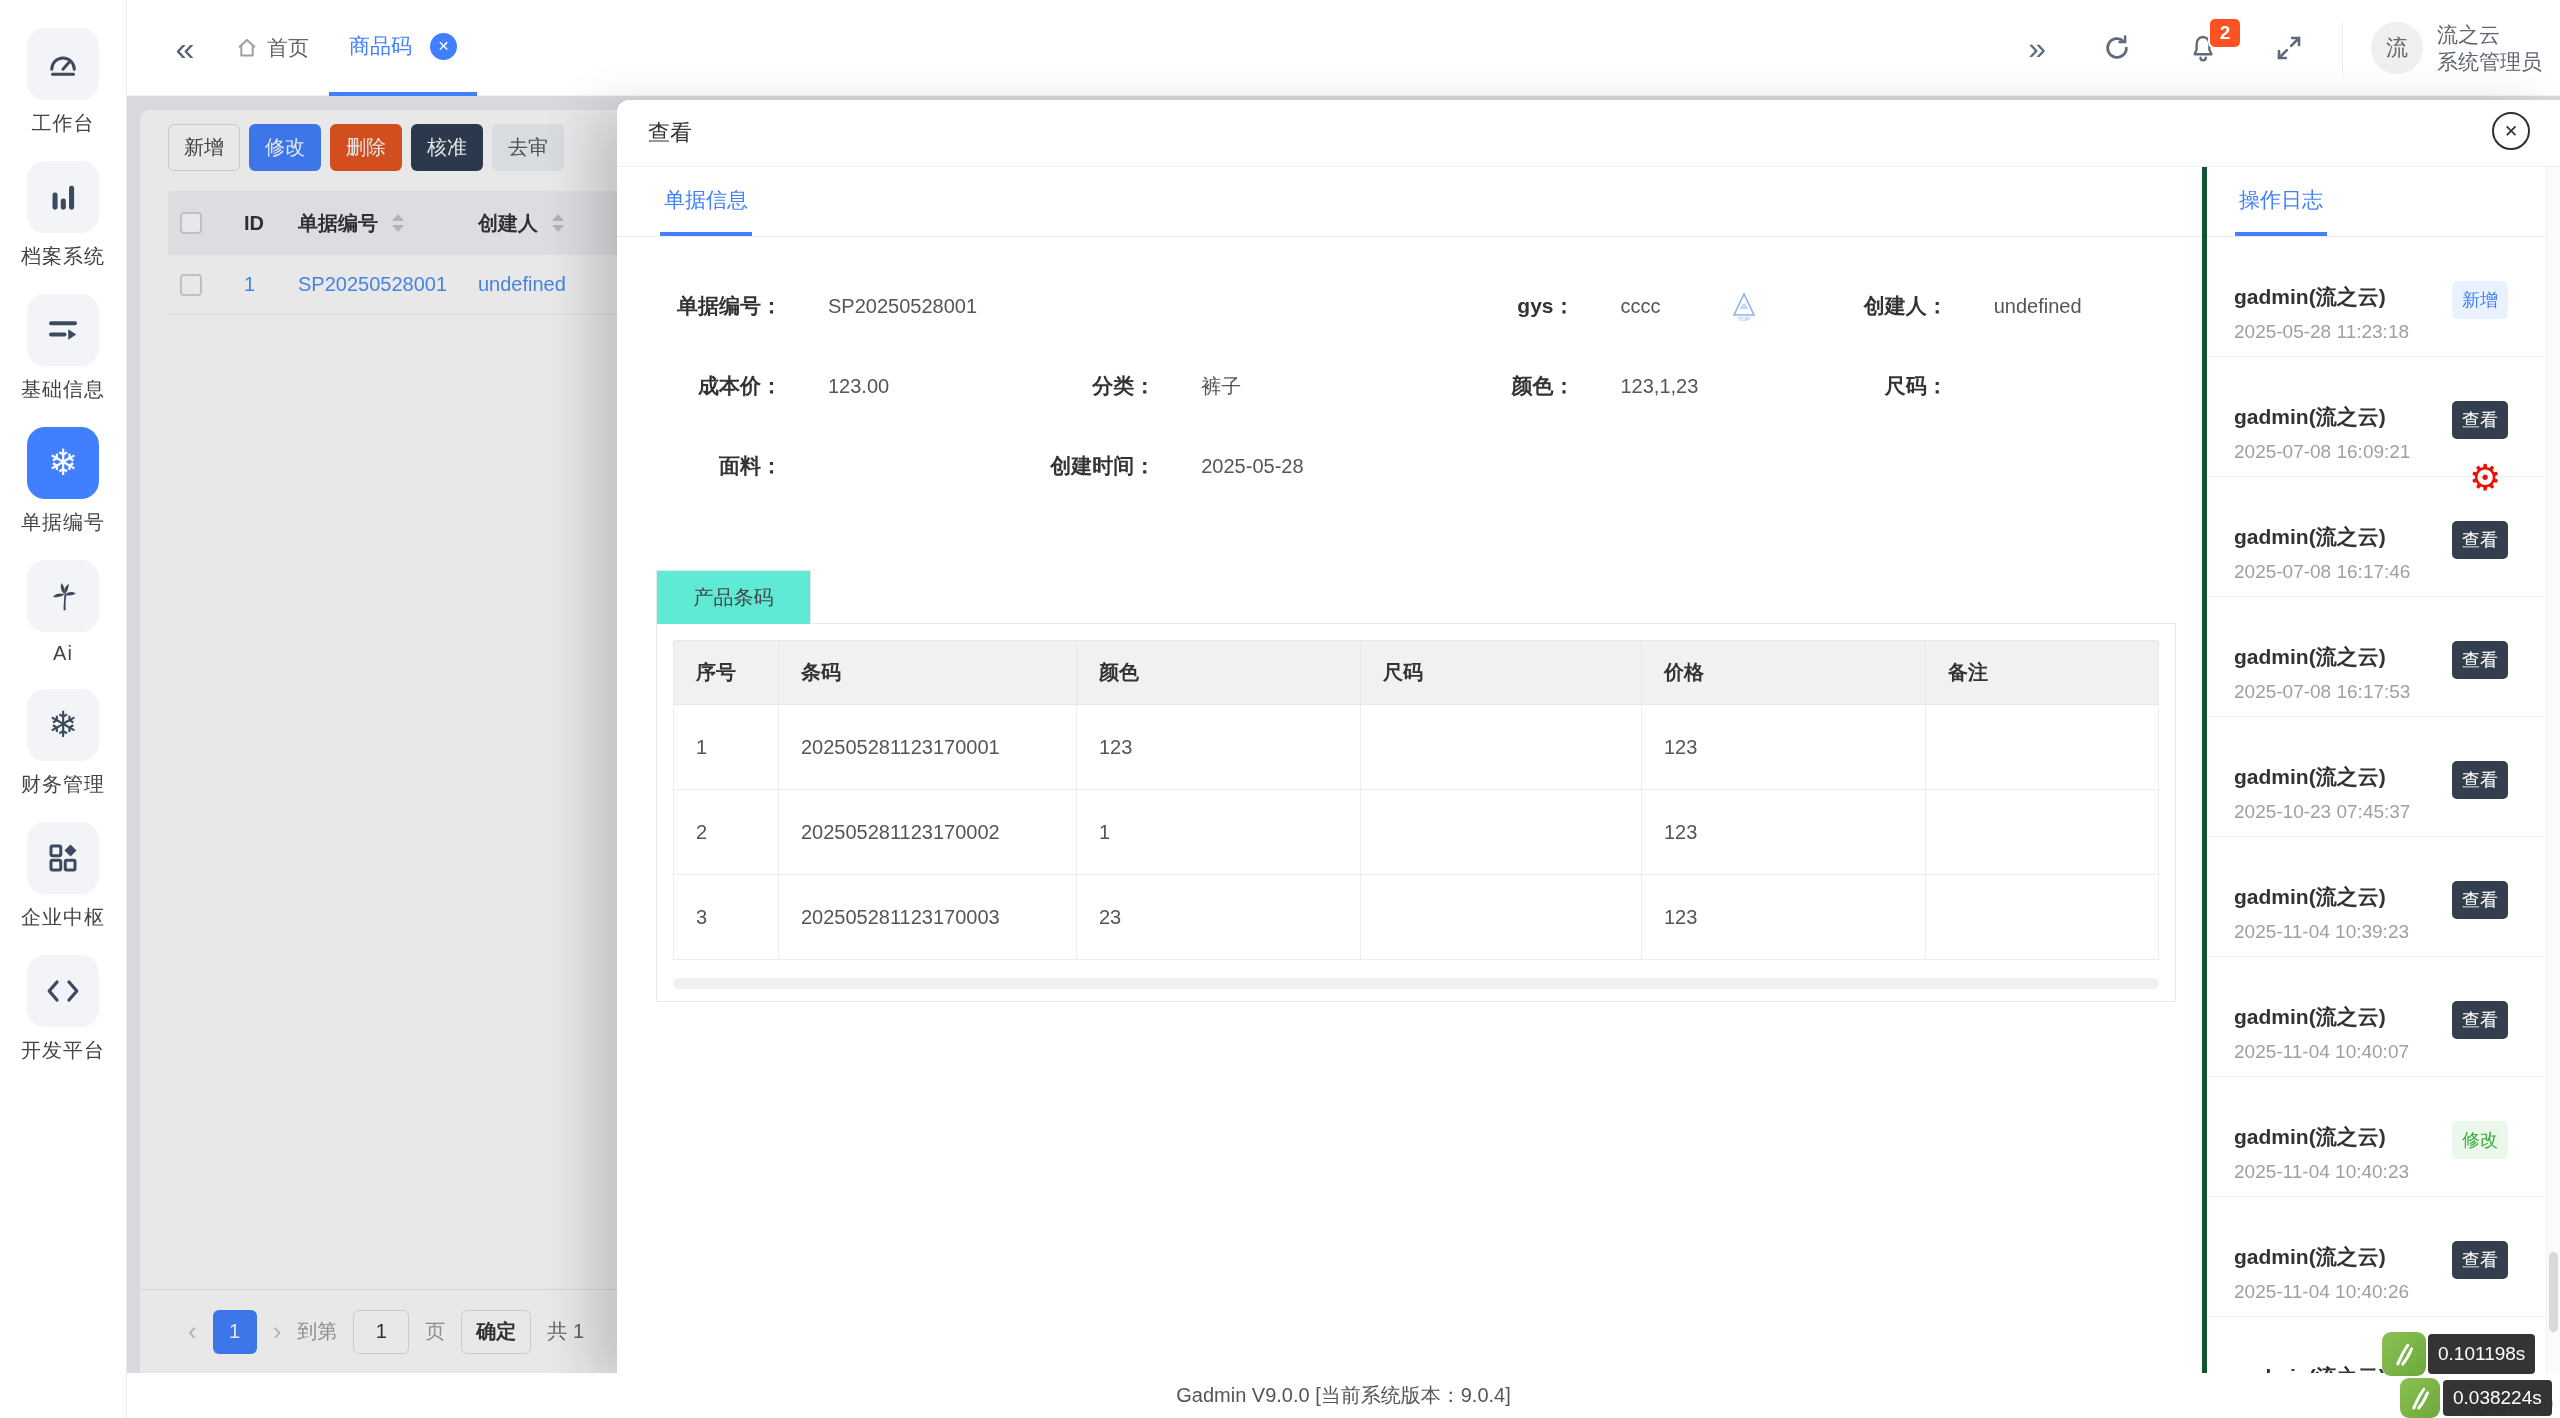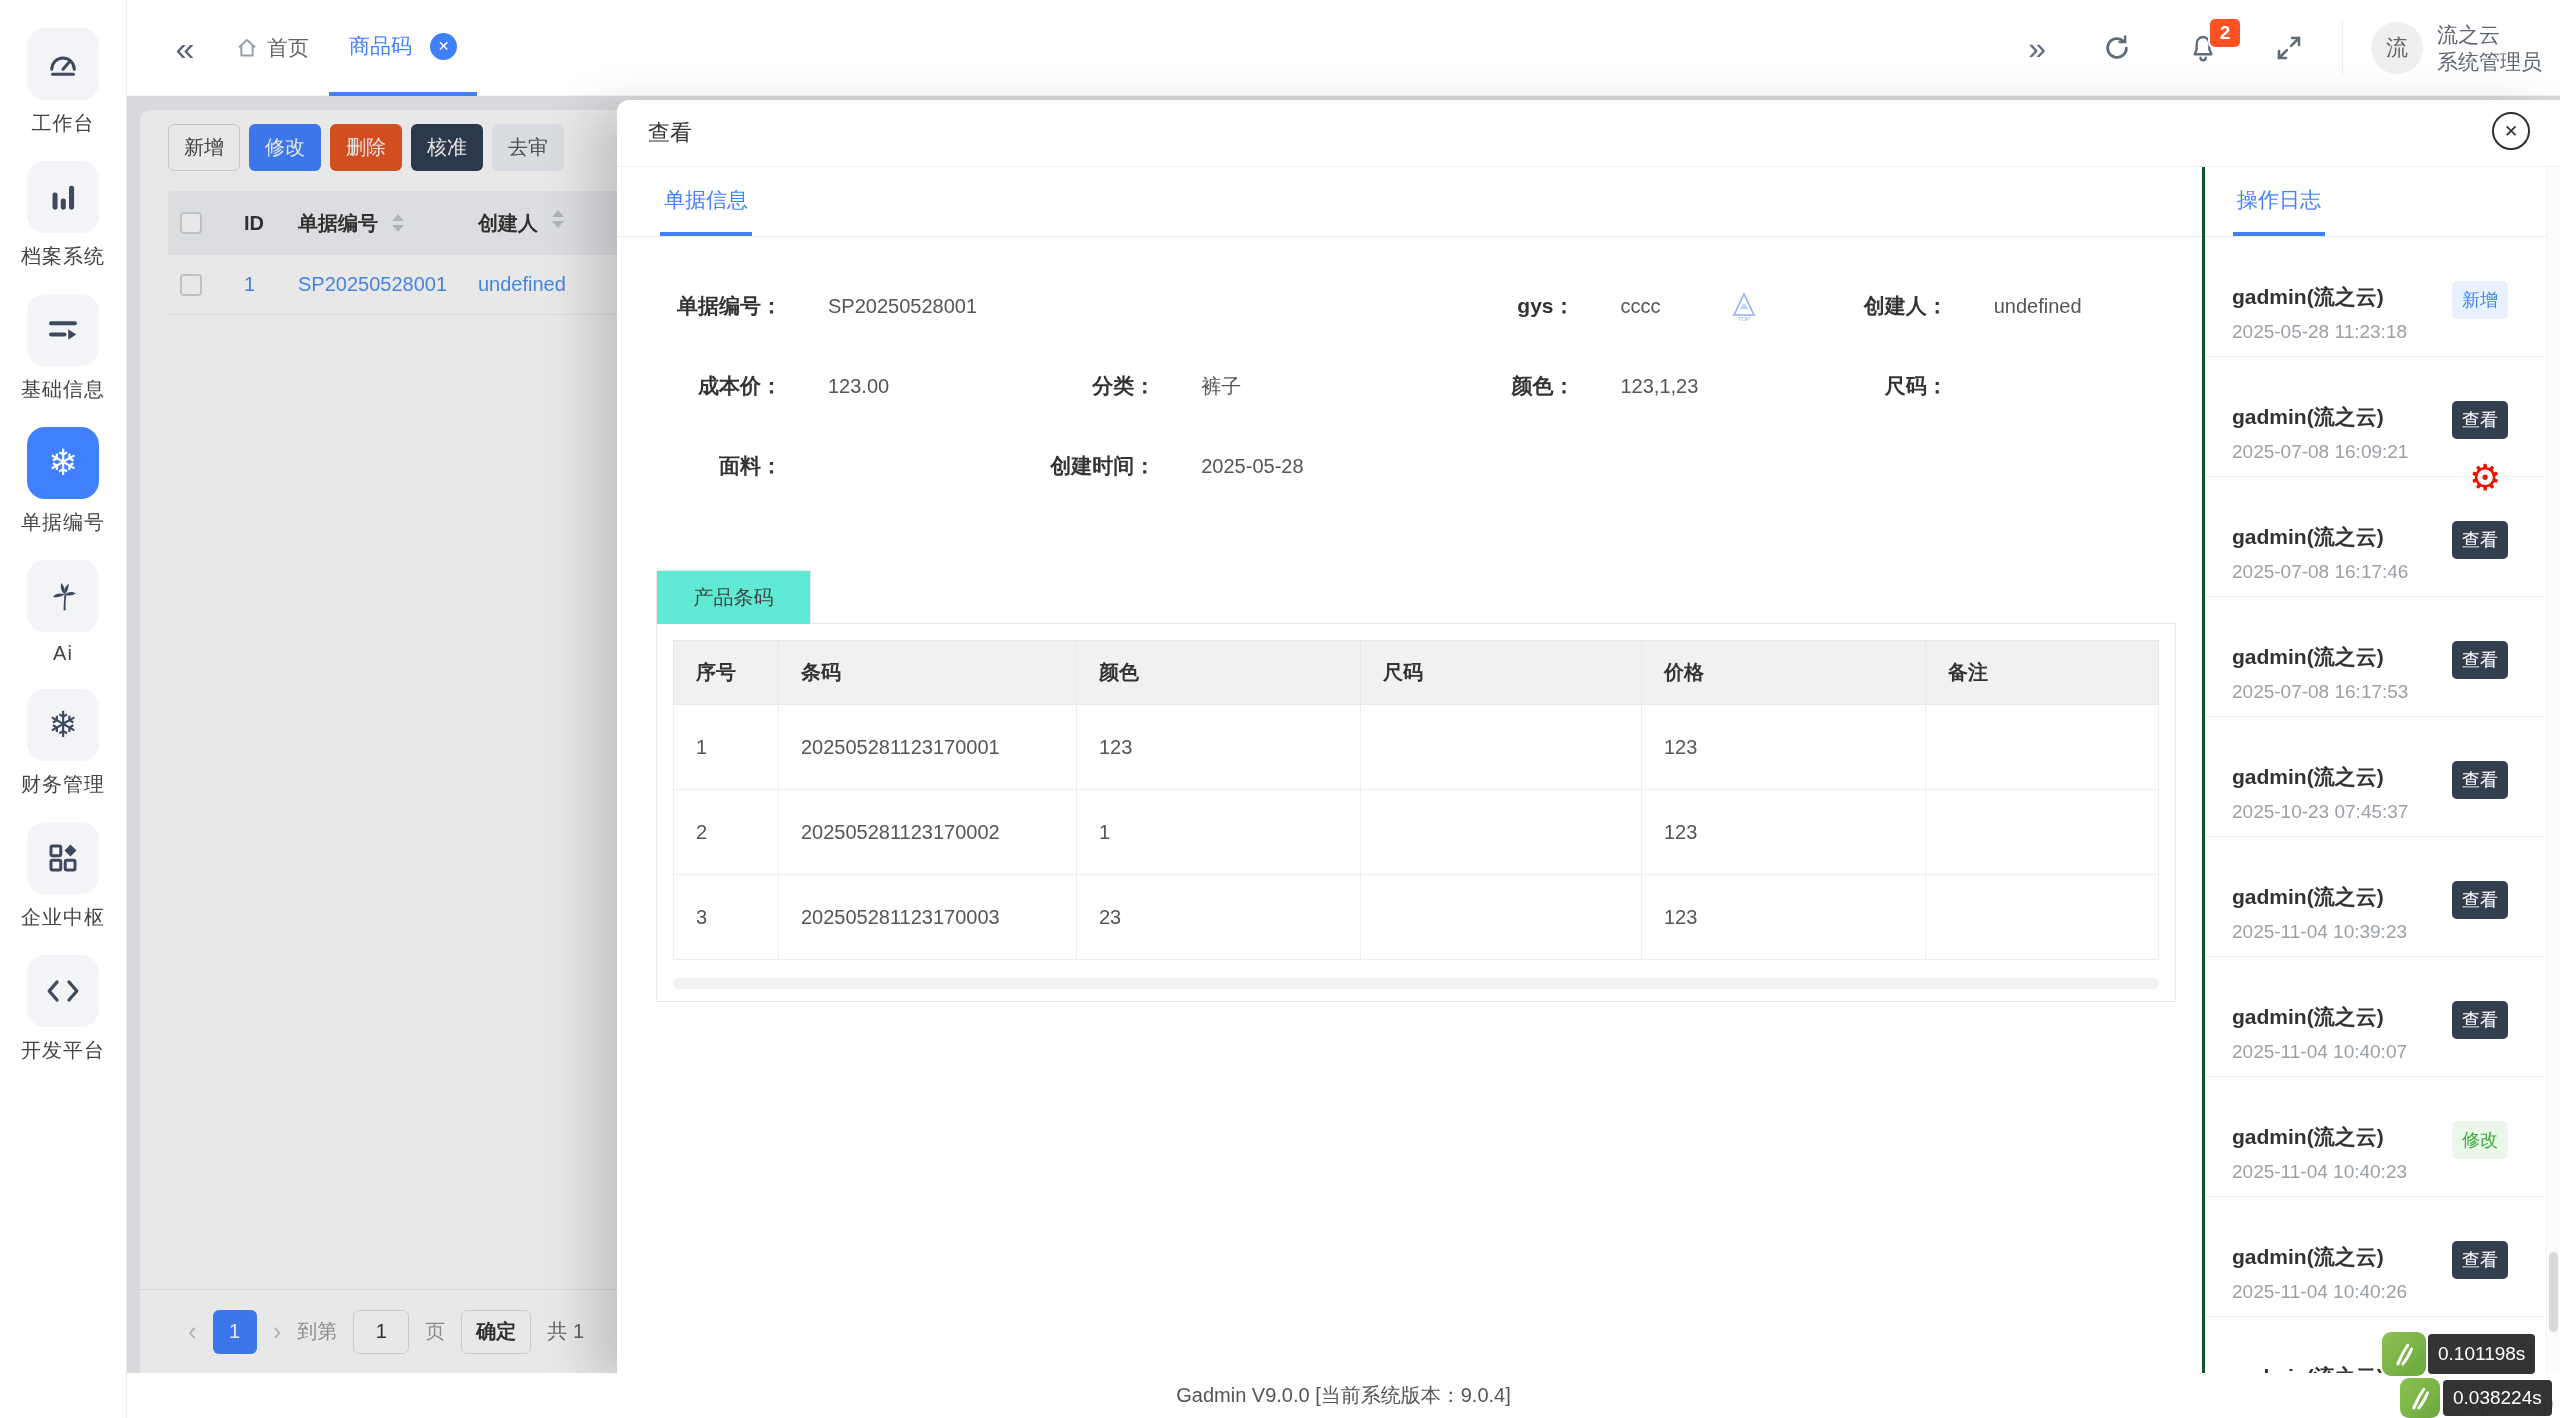--- a/index.html
+++ b/index.html
@@ -53,21 +53,21 @@
   .tbtn.light  { background:#eef1f4; color:#555; }
   .bg-table { margin:20px 0 0 28px; width:900px; }
   .bg-thead { display:flex; align-items:center; height:64px; background:#f2f3f5; border-radius:4px 4px 0 0;
     font-size:20px; font-weight:bold; color:#333; }
   .bg-row { display:flex; align-items:center; height:60px; font-size:20px; color:#4a90f7;
     border-bottom:1px solid #f0f0f0; }
   .cb { width:22px; height:22px; border:2px solid #cfd4da; border-radius:4px; background:#fff; margin-left:12px; }
   .col-cb { width:76px; display:flex; }
   .col-id { width:54px; }
   .col-code { width:180px; display:flex; align-items:center; gap:14px; }
-  .col-creator { width:150px; display:flex; align-items:flex-start; gap:14px; }
+  .col-creator { width:150px; display:flex; align-items:center; gap:14px; }
   .carets { display:flex; flex-direction:column; gap:4px; }
   .carets i { width:0; height:0; border-left:6px solid transparent; border-right:6px solid transparent; display:block; }
   .carets .up { border-bottom:7px solid #c0c4cc; }
   .carets .dn { border-top:7px solid #c0c4cc; }
   .pagination { position:absolute; left:0; right:0; bottom:0; height:84px; border-top:1px solid #e8eaed;
     display:flex; align-items:center; gap:16px; padding-left:48px; font-size:20px; color:#999; }
   .pg-arrow { font-size:26px; color:#c0c4cc; }
   .pg-cur { width:44px; height:44px; background:#4080ff; color:#fff; border-radius:6px; display:flex;
     align-items:center; justify-content:center; }
   .pg-input { width:56px; height:44px; border:1px solid #dcdfe6; border-radius:6px; display:flex;
@@ -80,21 +80,21 @@
   
   .modal { position:absolute; left:617px; top:100px; right:0; bottom:45px; background:#fff; z-index:10;
     border-radius:12px 0 0 0; box-shadow:-26px 10px 50px rgba(0,0,0,0.16); }
   .modal-hdr { height:67px; display:flex; align-items:center; padding-left:31px; font-size:22px; color:#333;
     border-bottom:1px solid #f0f0f0; position:relative; }
   .modal-close { position:absolute; right:30px; top:12px; width:38px; height:38px; border-radius:50%;
     border:2px solid #2f2f2f; color:#2f2f2f; display:flex; align-items:center; justify-content:center;
     font-size:17px; cursor:pointer; background:#fff; }
   .modal-body { position:absolute; top:67px; left:0; right:14px; bottom:0; display:flex; overflow:hidden; }
   .pane-left { flex:1; overflow:hidden; }
-  .pane-right { width:344px; border-left:3px solid #14532d; overflow:hidden; }
+  .pane-right { width:344px; border-left:5px solid #14532d; overflow:hidden; }
   .tabbar { height:70px; border-bottom:1px solid #ececec; display:flex; align-items:stretch; }
   .mtab { margin-left:43px; display:flex; align-items:center; font-size:21px; color:#4080ff;
     border-bottom:4px solid #4080ff; padding:0 4px; cursor:pointer; }
   .pane-right .tabbar .mtab { margin-left:28px; }
 
   .form { padding-top:56px; display:grid; grid-template-columns:1fr 1fr 1fr 1fr; grid-auto-rows:80px; }
   .f-row { display:flex; align-items:flex-start; }
   .f-label { flex:0 0 165px; text-align:right; font-size:21px; font-weight:bold; color:#333; line-height:26px; }
   .pane-left .col2 .f-label { flex-basis:142px; }
   .f-value { margin-left:46px; font-size:20px; color:#555; line-height:26px; display:flex; align-items:flex-start; }

